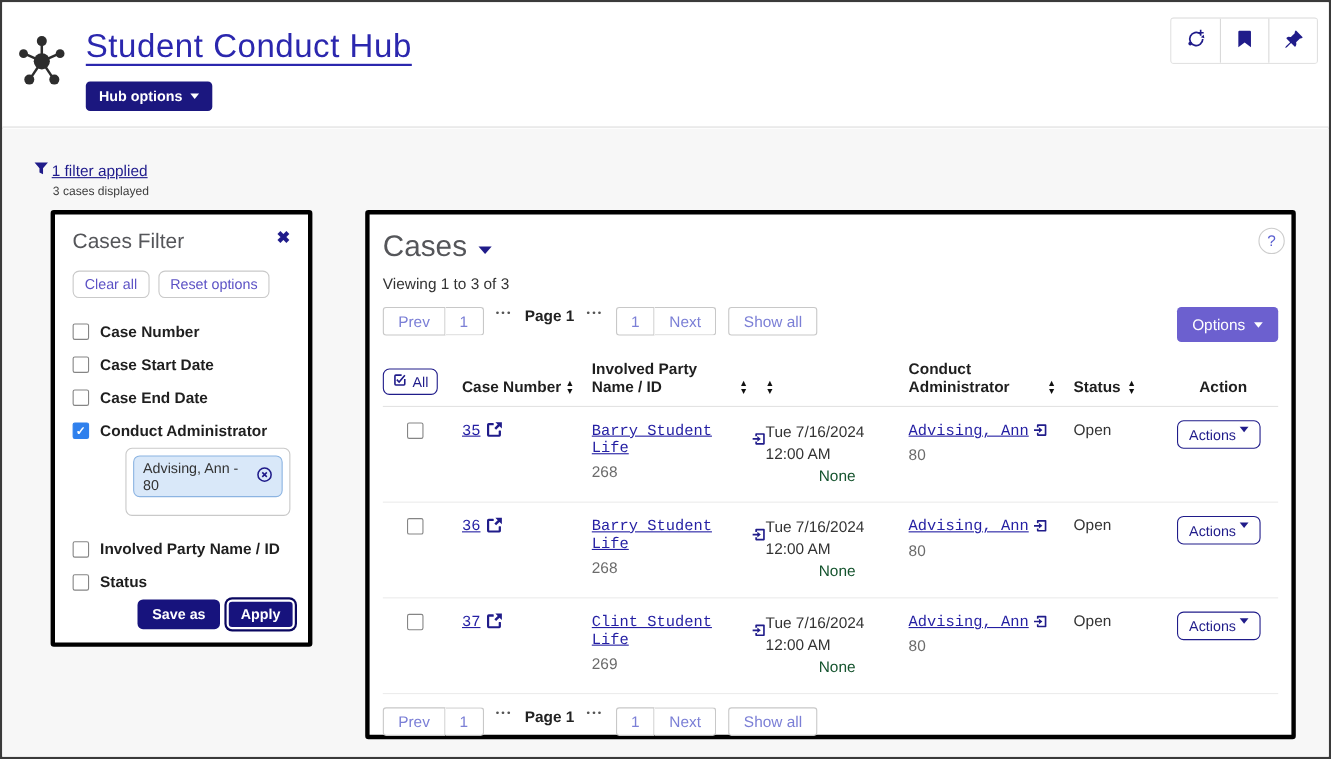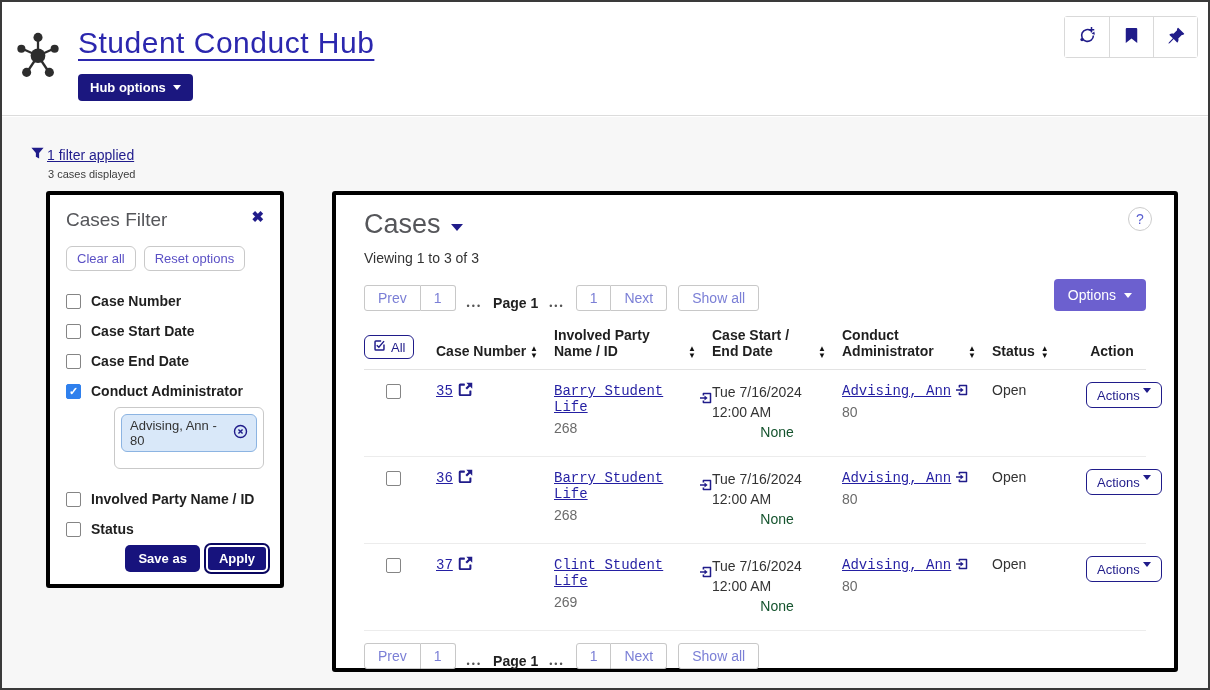--- a/index.html
+++ b/index.html
@@ -31,26 +31,26 @@
   .outline-btn { background:#fff; border:1px solid #c9c9c9; border-radius:6px; color:#5b51c5; font-size:13px; padding:4px 10px; cursor:pointer; }
   .chk-row { display:flex; align-items:center; gap:10px; margin-top:14px; font-size:14px; font-weight:bold; color:#1f1f1f; }
   .chk { width:15px; height:15px; flex:0 0 15px; border:1.5px solid #858585; border-radius:2px; background:#fff; display:inline-flex; align-items:center; justify-content:center; cursor:pointer; }
   .chk.checked { background:#2f80ed; border-color:#2f80ed; color:#fff; font-size:11px; font-weight:bold; }
   .tag-box { margin:8px 0 0 48px; width:150px; height:62px; border:1px solid #c9c9c9; border-radius:6px; background:#fff; padding:6px; }
   .tag { display:inline-flex; align-items:center; gap:6px; background:#d9e8f9; border:1px solid #8cb4e2; border-radius:6px; padding:3px 8px; font-size:13px; color:#333; }
   .fp-actions { position:absolute; right:12px; bottom:12px; display:flex; gap:6px; }
   .dark-btn { background:#17137d; color:#fff; font-size:13px; font-weight:bold; border:none; border-radius:5px; padding:6px 13px; cursor:pointer; }
   .dark-btn.focused { border:2px solid #fff; box-shadow:0 0 0 2px #0a0760; padding:4px 11px; }
   
-  .cases-card { left:330px; top:74px; width:846px; height:481px; padding:14px 28px; }
+  .cases-card { left:330px; top:74px; width:846px; height:481px; padding:14px 12px; }
   .cp-head { display:flex; justify-content:space-between; align-items:flex-start; }
   .cp-title { font-size:27px; font-weight:400; color:#55565a; display:flex; align-items:center; gap:10px; cursor:pointer; }
   .help-circle { width:24px; height:24px; border:1px solid #ccc; border-radius:50%; color:#5a5fd0; font-size:14px; display:flex; align-items:center; justify-content:center; margin:-2px -6px 0 0; cursor:pointer; }
   .viewing { margin-top:10px; font-size:14px; color:#333; }
-  .pag-row { display:flex; align-items:flex-end; gap:11px; margin-top:13px; }
+  .pag-row { display:flex; align-items:flex-start; gap:11px; margin-top:13px; }
   .pg { display:flex; }
   .pbtn { background:#fff; border:1px solid #c8c8c8; color:#7b7fd6; font-size:14px; padding:4px 13px; cursor:pointer; }
   .pg .pbtn:first-child { border-radius:3px 0 0 3px; }
   .pg .pbtn:last-child { border-radius:0 3px 3px 0; border-left:none; }
   .pbtn.single { border-radius:3px; }
   .dots { color:#555; font-size:9px; letter-spacing:2px; }
   .page-label { font-size:14px; font-weight:bold; color:#222; }
   .options-btn { margin-left:auto; background:#6c60cf; color:#fff; font-size:14px; border:none; border-radius:4px; padding:8px 14px; display:inline-flex; align-items:center; gap:8px; cursor:pointer; }
   
   .tgrid { display:grid; grid-template-columns:72px 118px 158px 130px 150px 86px 1fr; }
@@ -241,21 +241,20 @@
             </span>
         </div>
         <div class="th">
           <span>Involved Party Name / ID</span>
           <span class="sort">
               <span>▲</span>
               <span>▼</span>
             </span>
         </div>
         <div class="th">
-          <span>Case Start / End Date</span>
           <span class="sort">
               <span>▲</span>
               <span>▼</span>
             </span>
         </div>
         <div class="th">
           <span>Conduct Administrator</span>
           <span class="sort">
               <span>▲</span>
               <span>▼</span>

